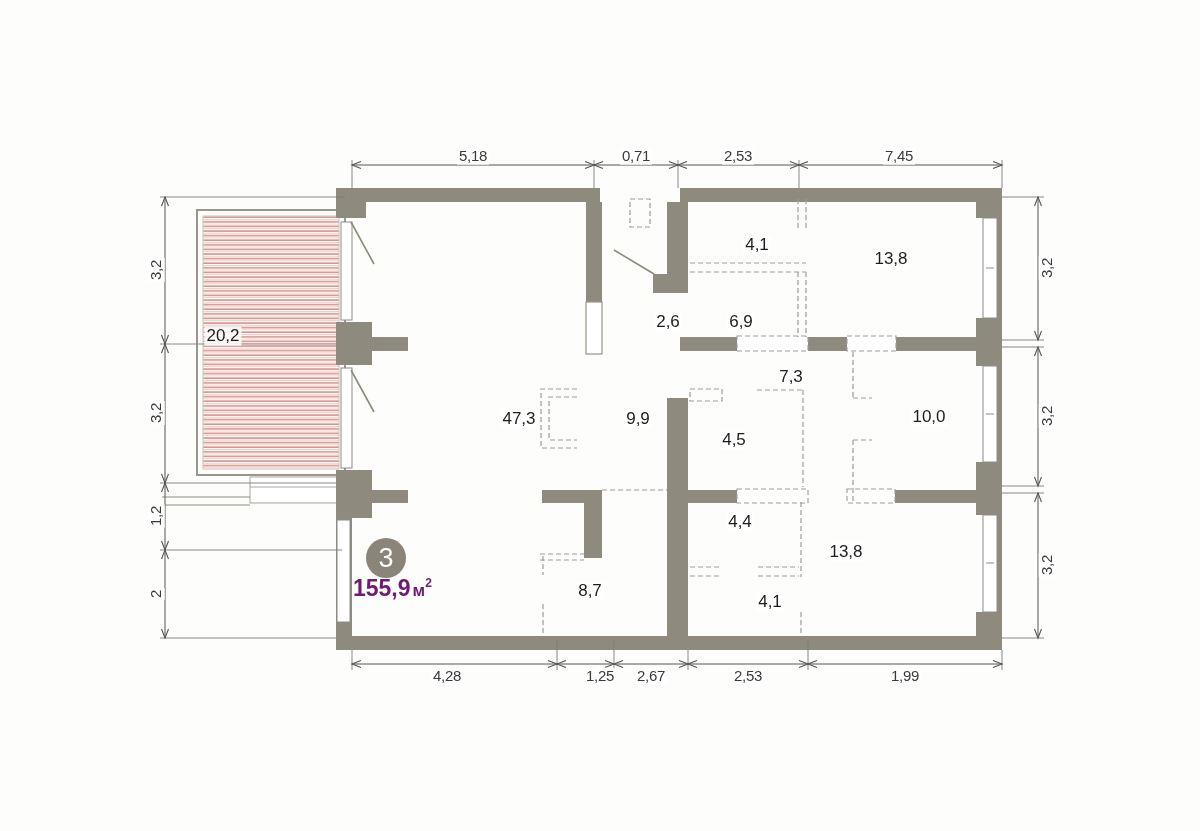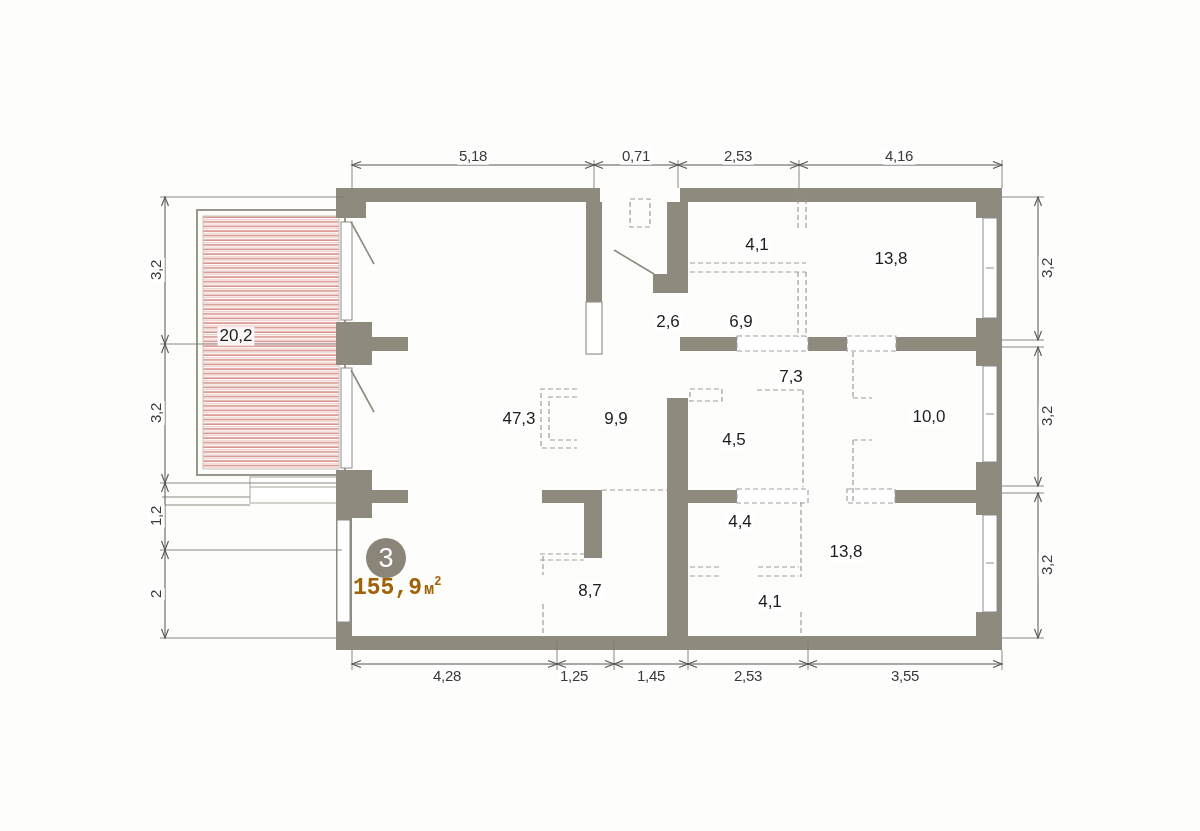--- a/index.html
+++ b/index.html
@@ -6,22 +6,22 @@
   .plan-wrap{position:relative;width:1088px;height:831px;background:#fdfdfb;overflow:hidden;
              font-family:"Liberation Sans",sans-serif;}
   svg{position:absolute;left:0;top:0;}
   .lbl{position:absolute;transform:translate(-50%,-50%);font-size:17px;color:#1d1d1b;
        background:rgba(255,255,255,.85);padding:0 2px;line-height:1.1;white-space:nowrap;}
   .dim{font-size:15px;color:#3a3a3a;letter-spacing:-0.3px;}
   .vert{transform:translate(-50%,-50%) rotate(-90deg);}
   .badge{position:absolute;left:366px;top:538px;width:40px;height:40px;border-radius:50%;
          background:#8a8578;color:#fff;display:flex;align-items:center;justify-content:center;
          font-size:27px;}
-  .total{position:absolute;left:353px;top:575px;font-size:23px;font-weight:600;color:#a16207;
-         white-space:nowrap;font-family:Liberation Mono, monospace;}
+  .total{position:absolute;left:353px;top:575px;font-size:23px;font-weight:600;color:#701a75;
+         white-space:nowrap;}
   .total .unit{font-size:17px;font-weight:600;margin-left:2px;}
   .total sup{font-size:12px;font-weight:600;}
 </style>
 </head>
 <body>
 
 <div class="plan-wrap">
 
   <svg width="1200" height="831" viewBox="0 0 1200 831">
     <defs>
@@ -156,45 +156,45 @@
       <line x1="165" y1="550" x2="165" y2="638" marker-start="url(#ar)" marker-end="url(#ar)"></line>
       <line x1="1038" y1="197" x2="1038" y2="340" marker-start="url(#ar)" marker-end="url(#ar)"></line>
       <line x1="1038" y1="347" x2="1038" y2="486" marker-start="url(#ar)" marker-end="url(#ar)"></line>
       <line x1="1038" y1="493" x2="1038" y2="638" marker-start="url(#ar)" marker-end="url(#ar)"></line>
     </g>
   </svg>
 
   <div class="lbl dim" style="left:473px;top:156px">5,18</div>
   <div class="lbl dim" style="left:636px;top:156px">0,71</div>
   <div class="lbl dim" style="left:738px;top:156px">2,53</div>
-  <div class="lbl dim" style="left:899px;top:156px">4,16</div>
+  <div class="lbl dim" style="left:899px;top:156px">7,45</div>
 
   <div class="lbl dim" style="left:447px;top:676px">4,28</div>
-  <div class="lbl dim" style="left:574px;top:676px">1,25</div>
-  <div class="lbl dim" style="left:651px;top:676px">1,45</div>
+  <div class="lbl dim" style="left:600px;top:676px">1,25</div>
+  <div class="lbl dim" style="left:651px;top:676px">2,67</div>
   <div class="lbl dim" style="left:748px;top:676px">2,53</div>
-  <div class="lbl dim" style="left:905px;top:676px">3,55</div>
+  <div class="lbl dim" style="left:905px;top:676px">1,99</div>
 
   <div class="lbl dim vert" style="left:156px;top:270px">3,2</div>
   <div class="lbl dim vert" style="left:156px;top:413px">3,2</div>
   <div class="lbl dim vert" style="left:156px;top:516px">1,2</div>
   <div class="lbl dim vert" style="left:156px;top:594px">2</div>
 
   <div class="lbl dim vert" style="left:1047px;top:268px">3,2</div>
   <div class="lbl dim vert" style="left:1047px;top:416px">3,2</div>
   <div class="lbl dim vert" style="left:1047px;top:565px">3,2</div>
 
-  <div class="lbl" style="left:236px;top:336px">20,2</div>
+  <div class="lbl" style="left:223px;top:336px">20,2</div>
   <div class="lbl" style="left:668px;top:322px">2,6</div>
   <div class="lbl" style="left:757px;top:245px">4,1</div>
   <div class="lbl" style="left:741px;top:322px">6,9</div>
   <div class="lbl" style="left:891px;top:259px">13,8</div>
   <div class="lbl" style="left:791px;top:377px">7,3</div>
   <div class="lbl" style="left:519px;top:419px">47,3</div>
-  <div class="lbl" style="left:616px;top:419px">9,9</div>
+  <div class="lbl" style="left:638px;top:419px">9,9</div>
   <div class="lbl" style="left:734px;top:440px">4,5</div>
   <div class="lbl" style="left:929px;top:417px">10,0</div>
   <div class="lbl" style="left:740px;top:522px">4,4</div>
   <div class="lbl" style="left:846px;top:552px">13,8</div>
   <div class="lbl" style="left:590px;top:591px">8,7</div>
   <div class="lbl" style="left:770px;top:602px">4,1</div>
 
   <div class="badge">
     <span>3</span>
   </div>

